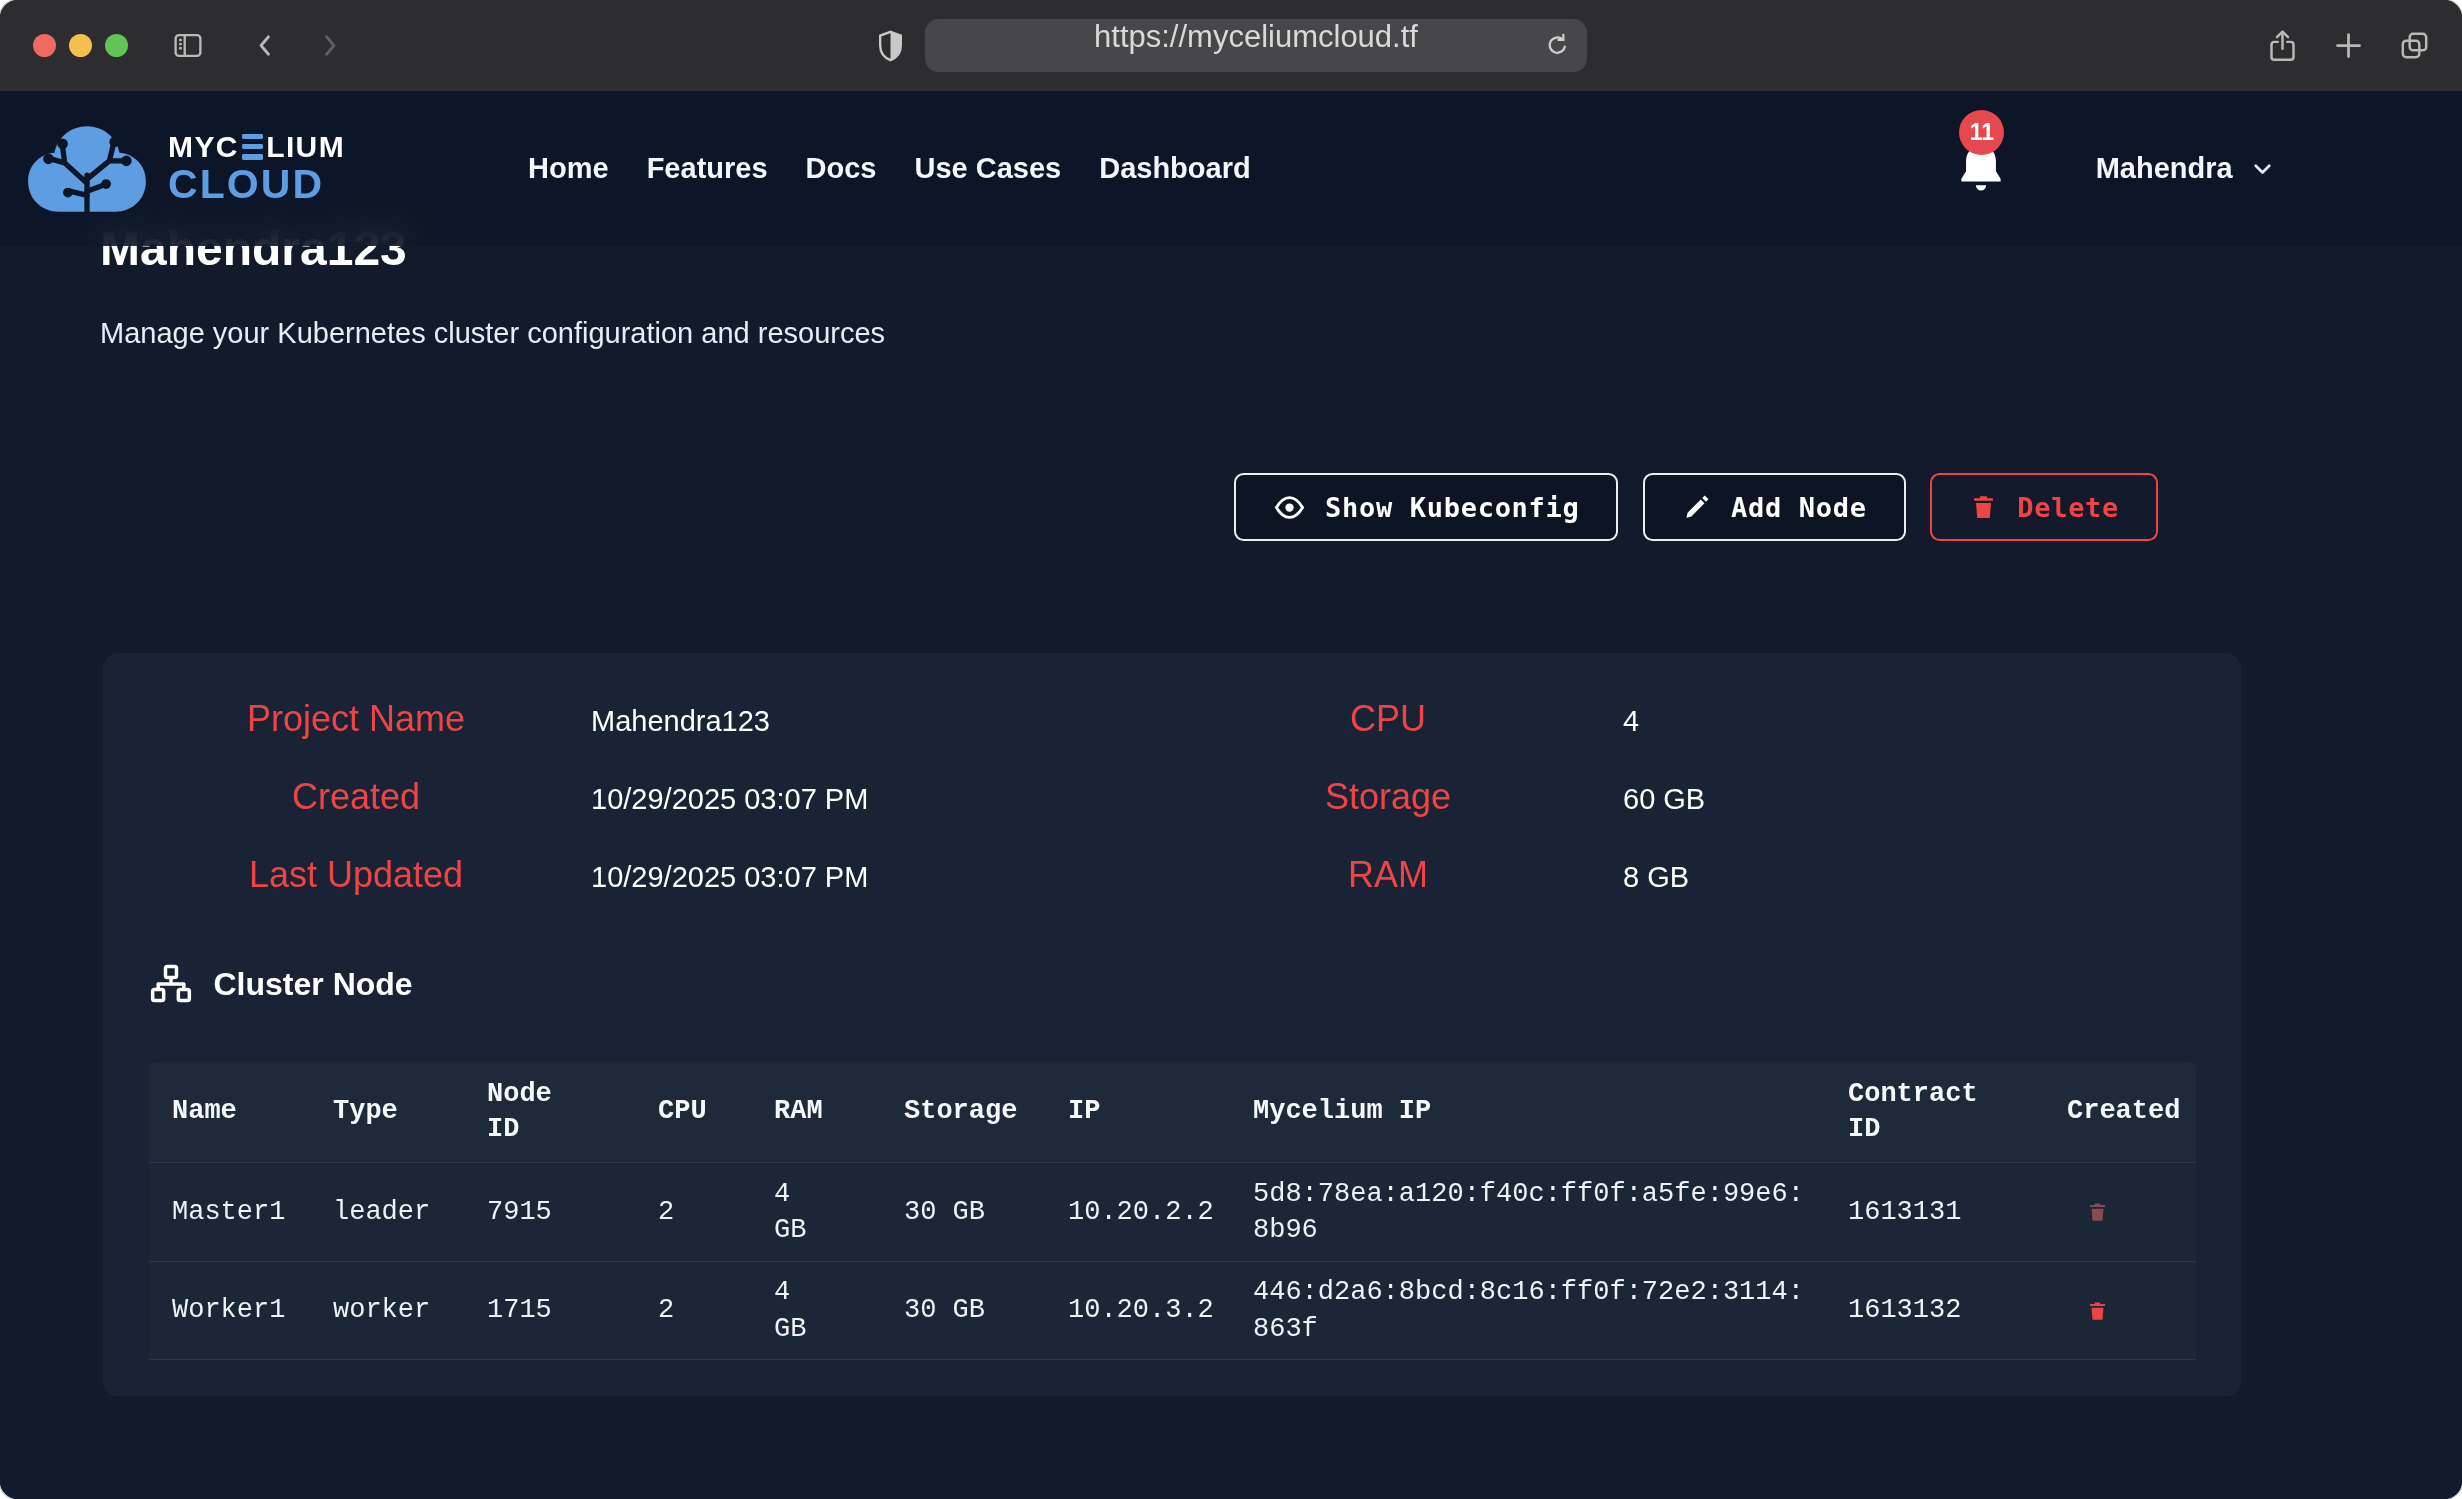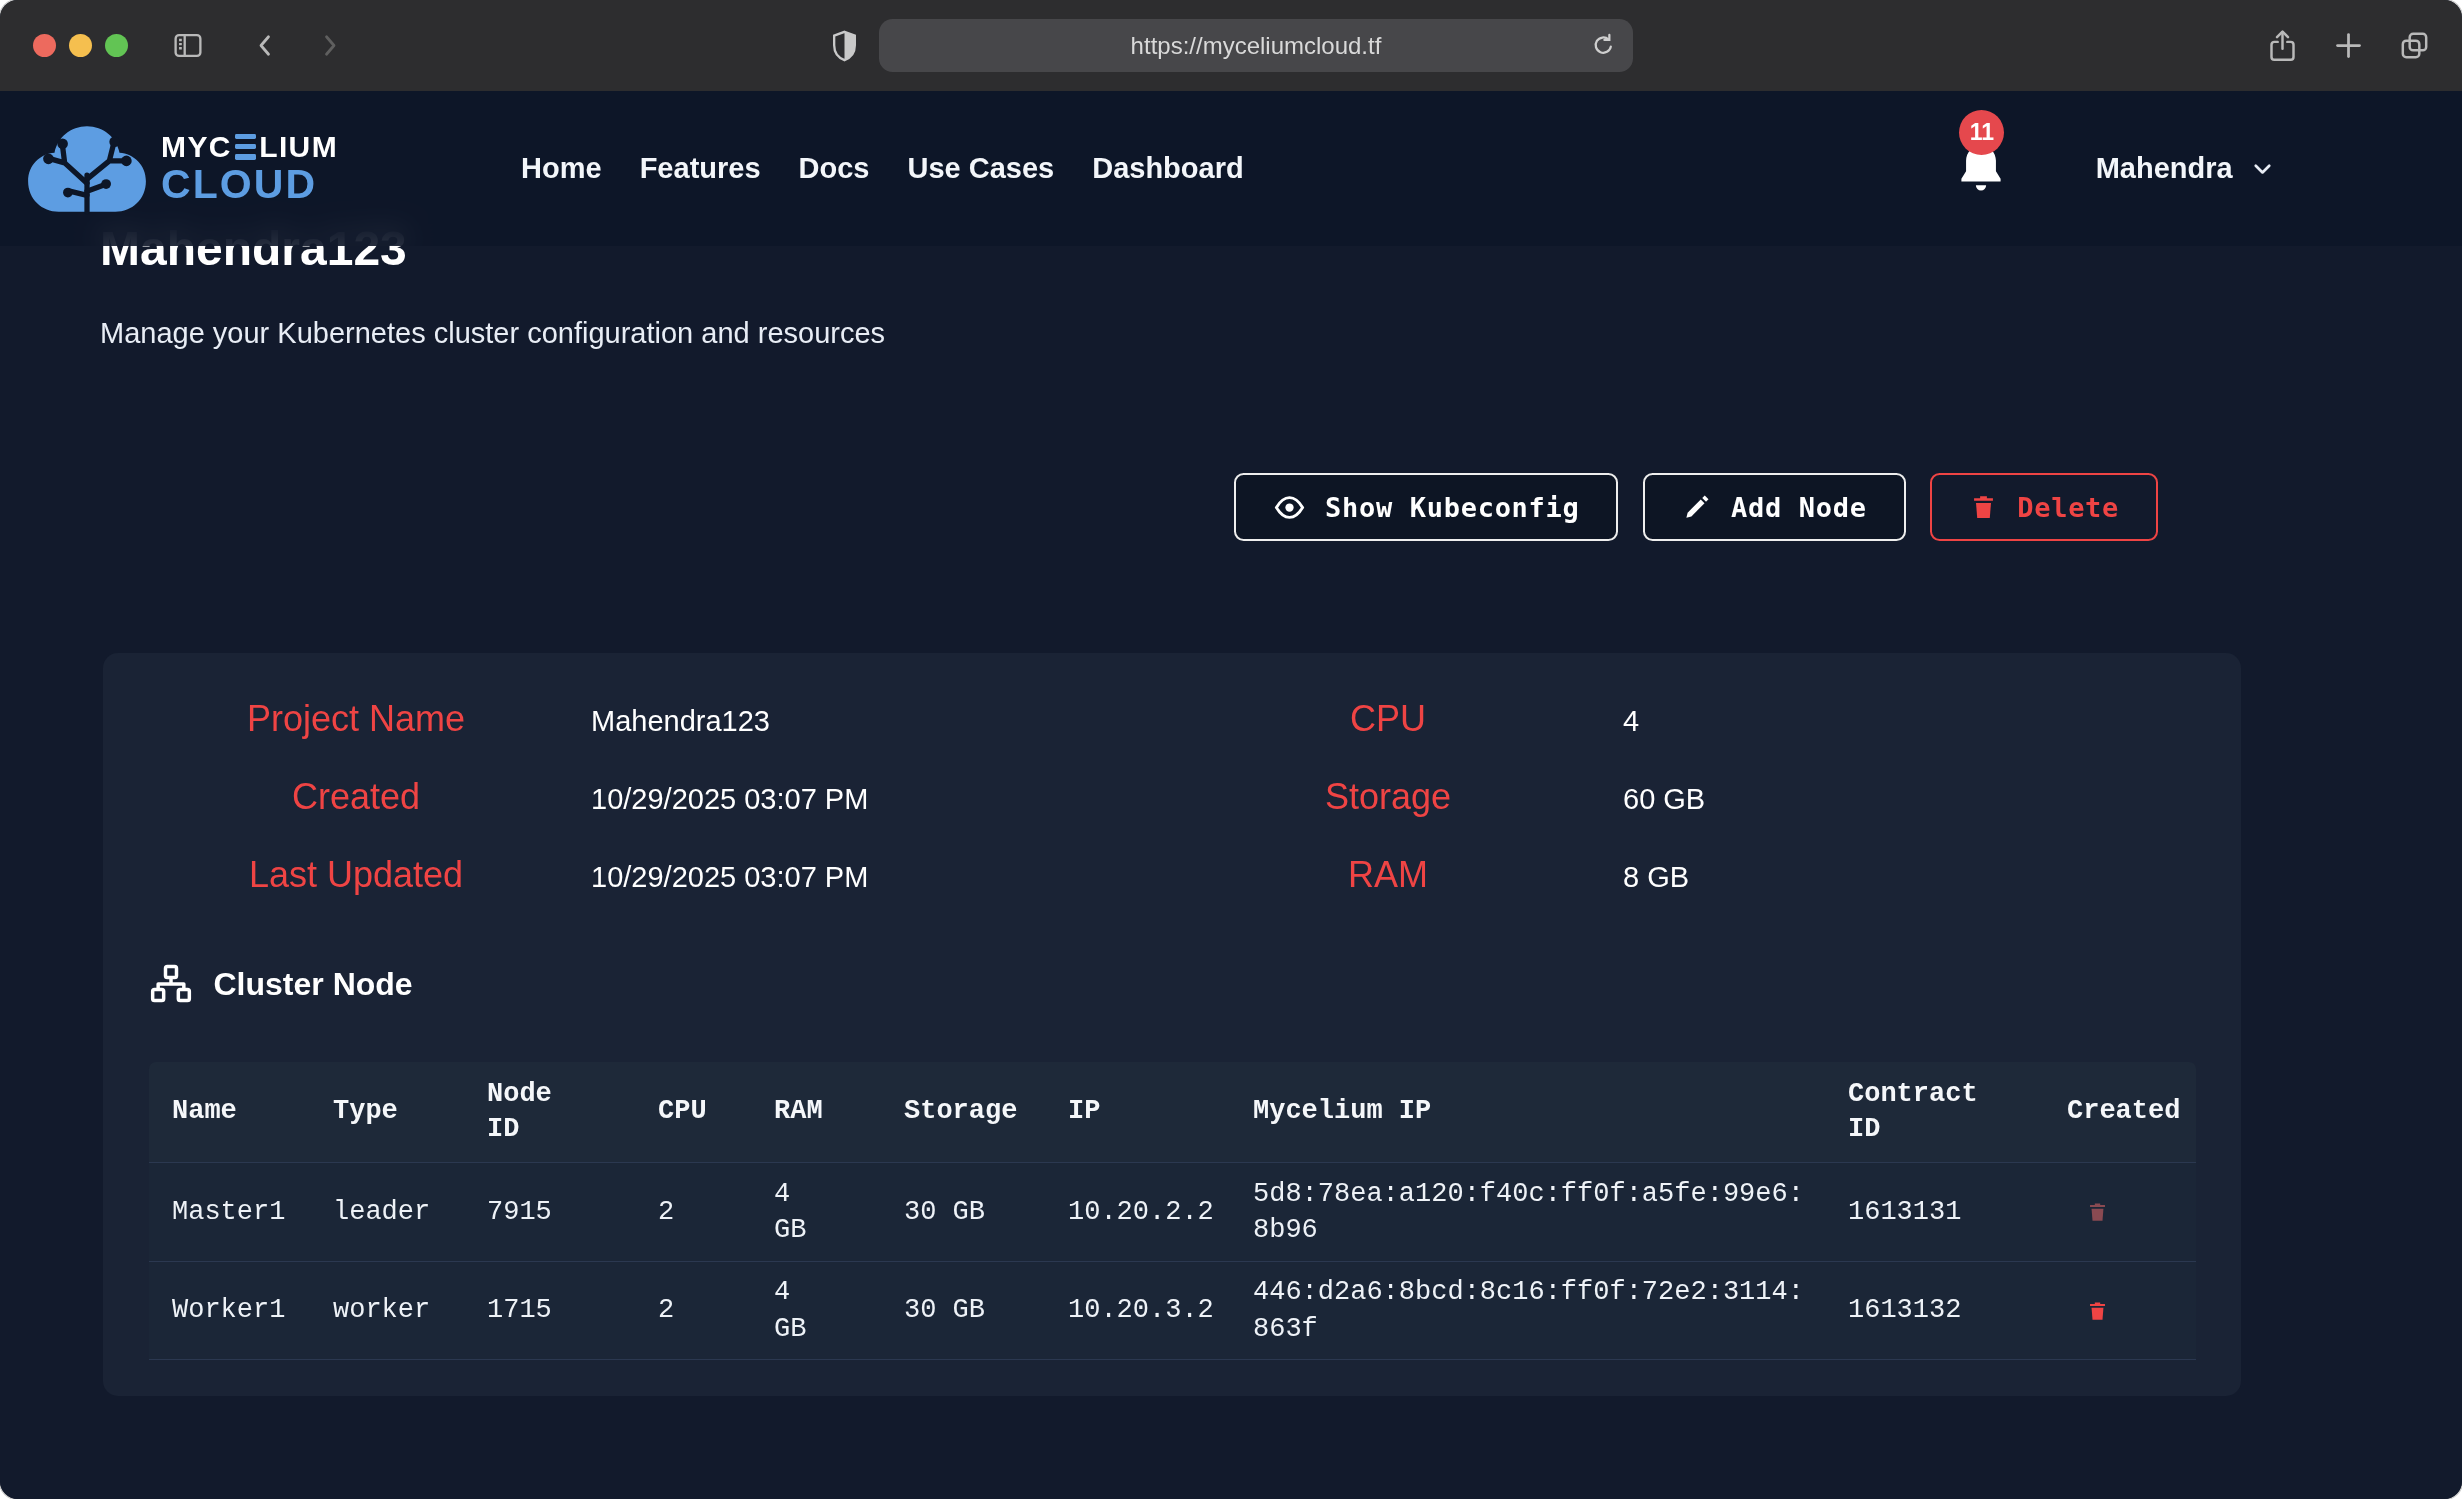--- a/index.html
+++ b/index.html
@@ -20,37 +20,37 @@
   .traffic { display:flex; gap:13px; margin-left:33px; }
   .light { width:23px; height:23px; border-radius:50%; }
   .light.red { background:#ed6a5e; } .light.yellow { background:#f5bf4f; } .light.green { background:#62c454; }
   .chrome-ic { color:#b9b9b9; display:flex; align-items:center; justify-content:center; }
   .chrome-ic.dim { color:#5f5f5f; }
   .ic-sidebar { margin-left:42px; }
   .ic-back { margin-left:45px; }
   .ic-fwd { margin-left:33px; }
   .addr-group { position:absolute; left:50%; transform:translateX(-50%); display:flex; align-items:center; gap:19px; }
   .urlbar {
-    width:754px; height:53px; border-radius:13.7px; background:#47474a;
-    display:flex; align-items:center; justify-content:center; position:relative;
-    color:#d9d9d9; font-size:24px;
+    width:662px; height:53px; border-radius:13.7px; background:#47474a;
+    display:flex; align-items:flex-start; justify-content:center; position:relative;
+    color:#d9d9d9; font-size:31px;
   }
   .reload { position:absolute; right:16.4px; top:13px; color:#cfcfcf; }
   .chrome-right { position:absolute; right:31px; display:flex; align-items:center; gap:33px; }
 
   
   .page { position:absolute; top:91px; left:0; right:0; bottom:0; background:#121a2c; overflow:hidden; }
 
   .topnav {
     position:absolute; top:0; left:0; right:0; height:155px; z-index:5;
     background:rgba(13,22,39,0.84);
     -webkit-backdrop-filter:blur(13.7px); backdrop-filter:blur(13.7px);
     display:flex; align-items:center;
   }
-  .brand { display:flex; align-items:center; gap:9px; margin-left:22px; }
+  .brand { display:flex; align-items:center; gap:16px; margin-left:22px; }
   .brand-text { display:flex; flex-direction:column; line-height:1; }
   .brand-l1 { display:flex; align-items:center; font-size:30px; font-weight:700; color:#ffffff; letter-spacing:1.4px; }
   .logo-e { display:inline-flex; flex-direction:column; gap:4.8px; margin:0 3.4px; }
   .logo-e i { display:block; width:20.5px; height:5.5px; background:#5d9de2; border-radius:1.4px; }
   .brand-l2 { font-size:41px; font-weight:700; color:#5d9de2; letter-spacing:2.1px; margin-top:2.7px; }
   .nav-links { display:flex; gap:38px; margin-left:183px; }
   .nav-link { font-size:29px; font-weight:600; color:#f3f6fa; cursor:pointer; }
   .nav-right { margin-left:auto; margin-right:186px; display:flex; align-items:center; gap:87px; }
   .bell-wrap { position:relative; width:56px; height:57px; color:#ffffff; }
   .badge {

